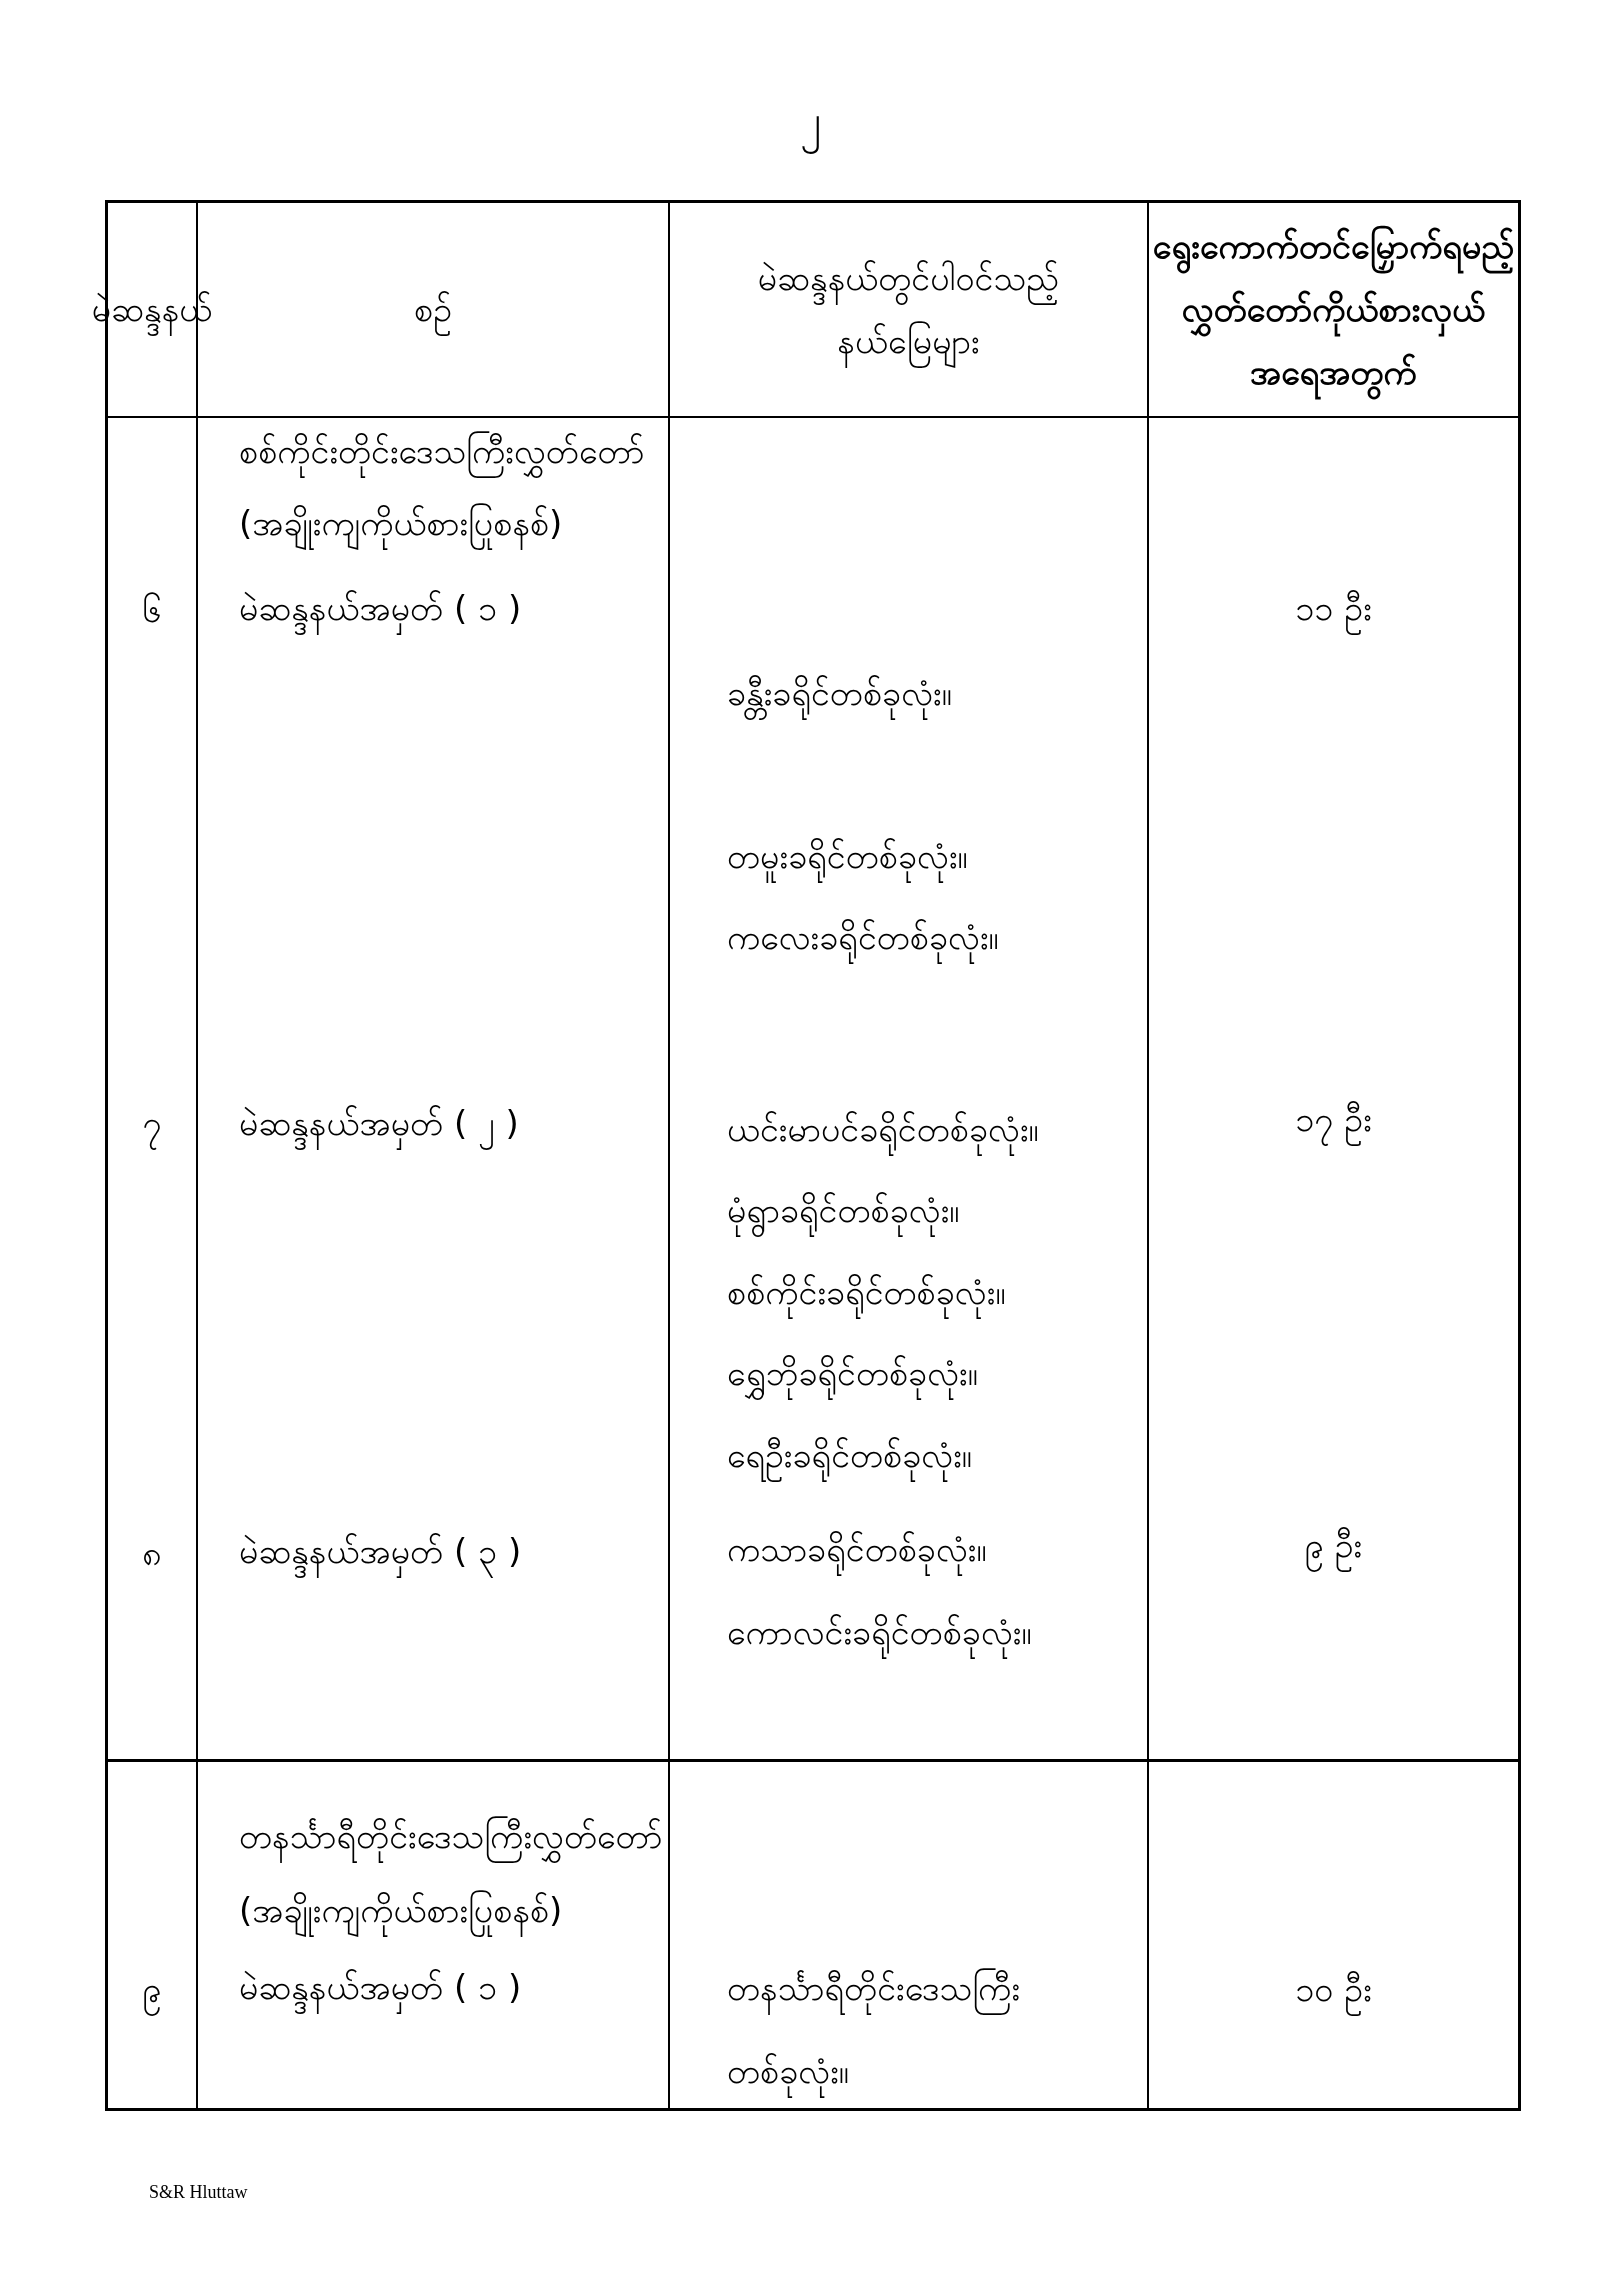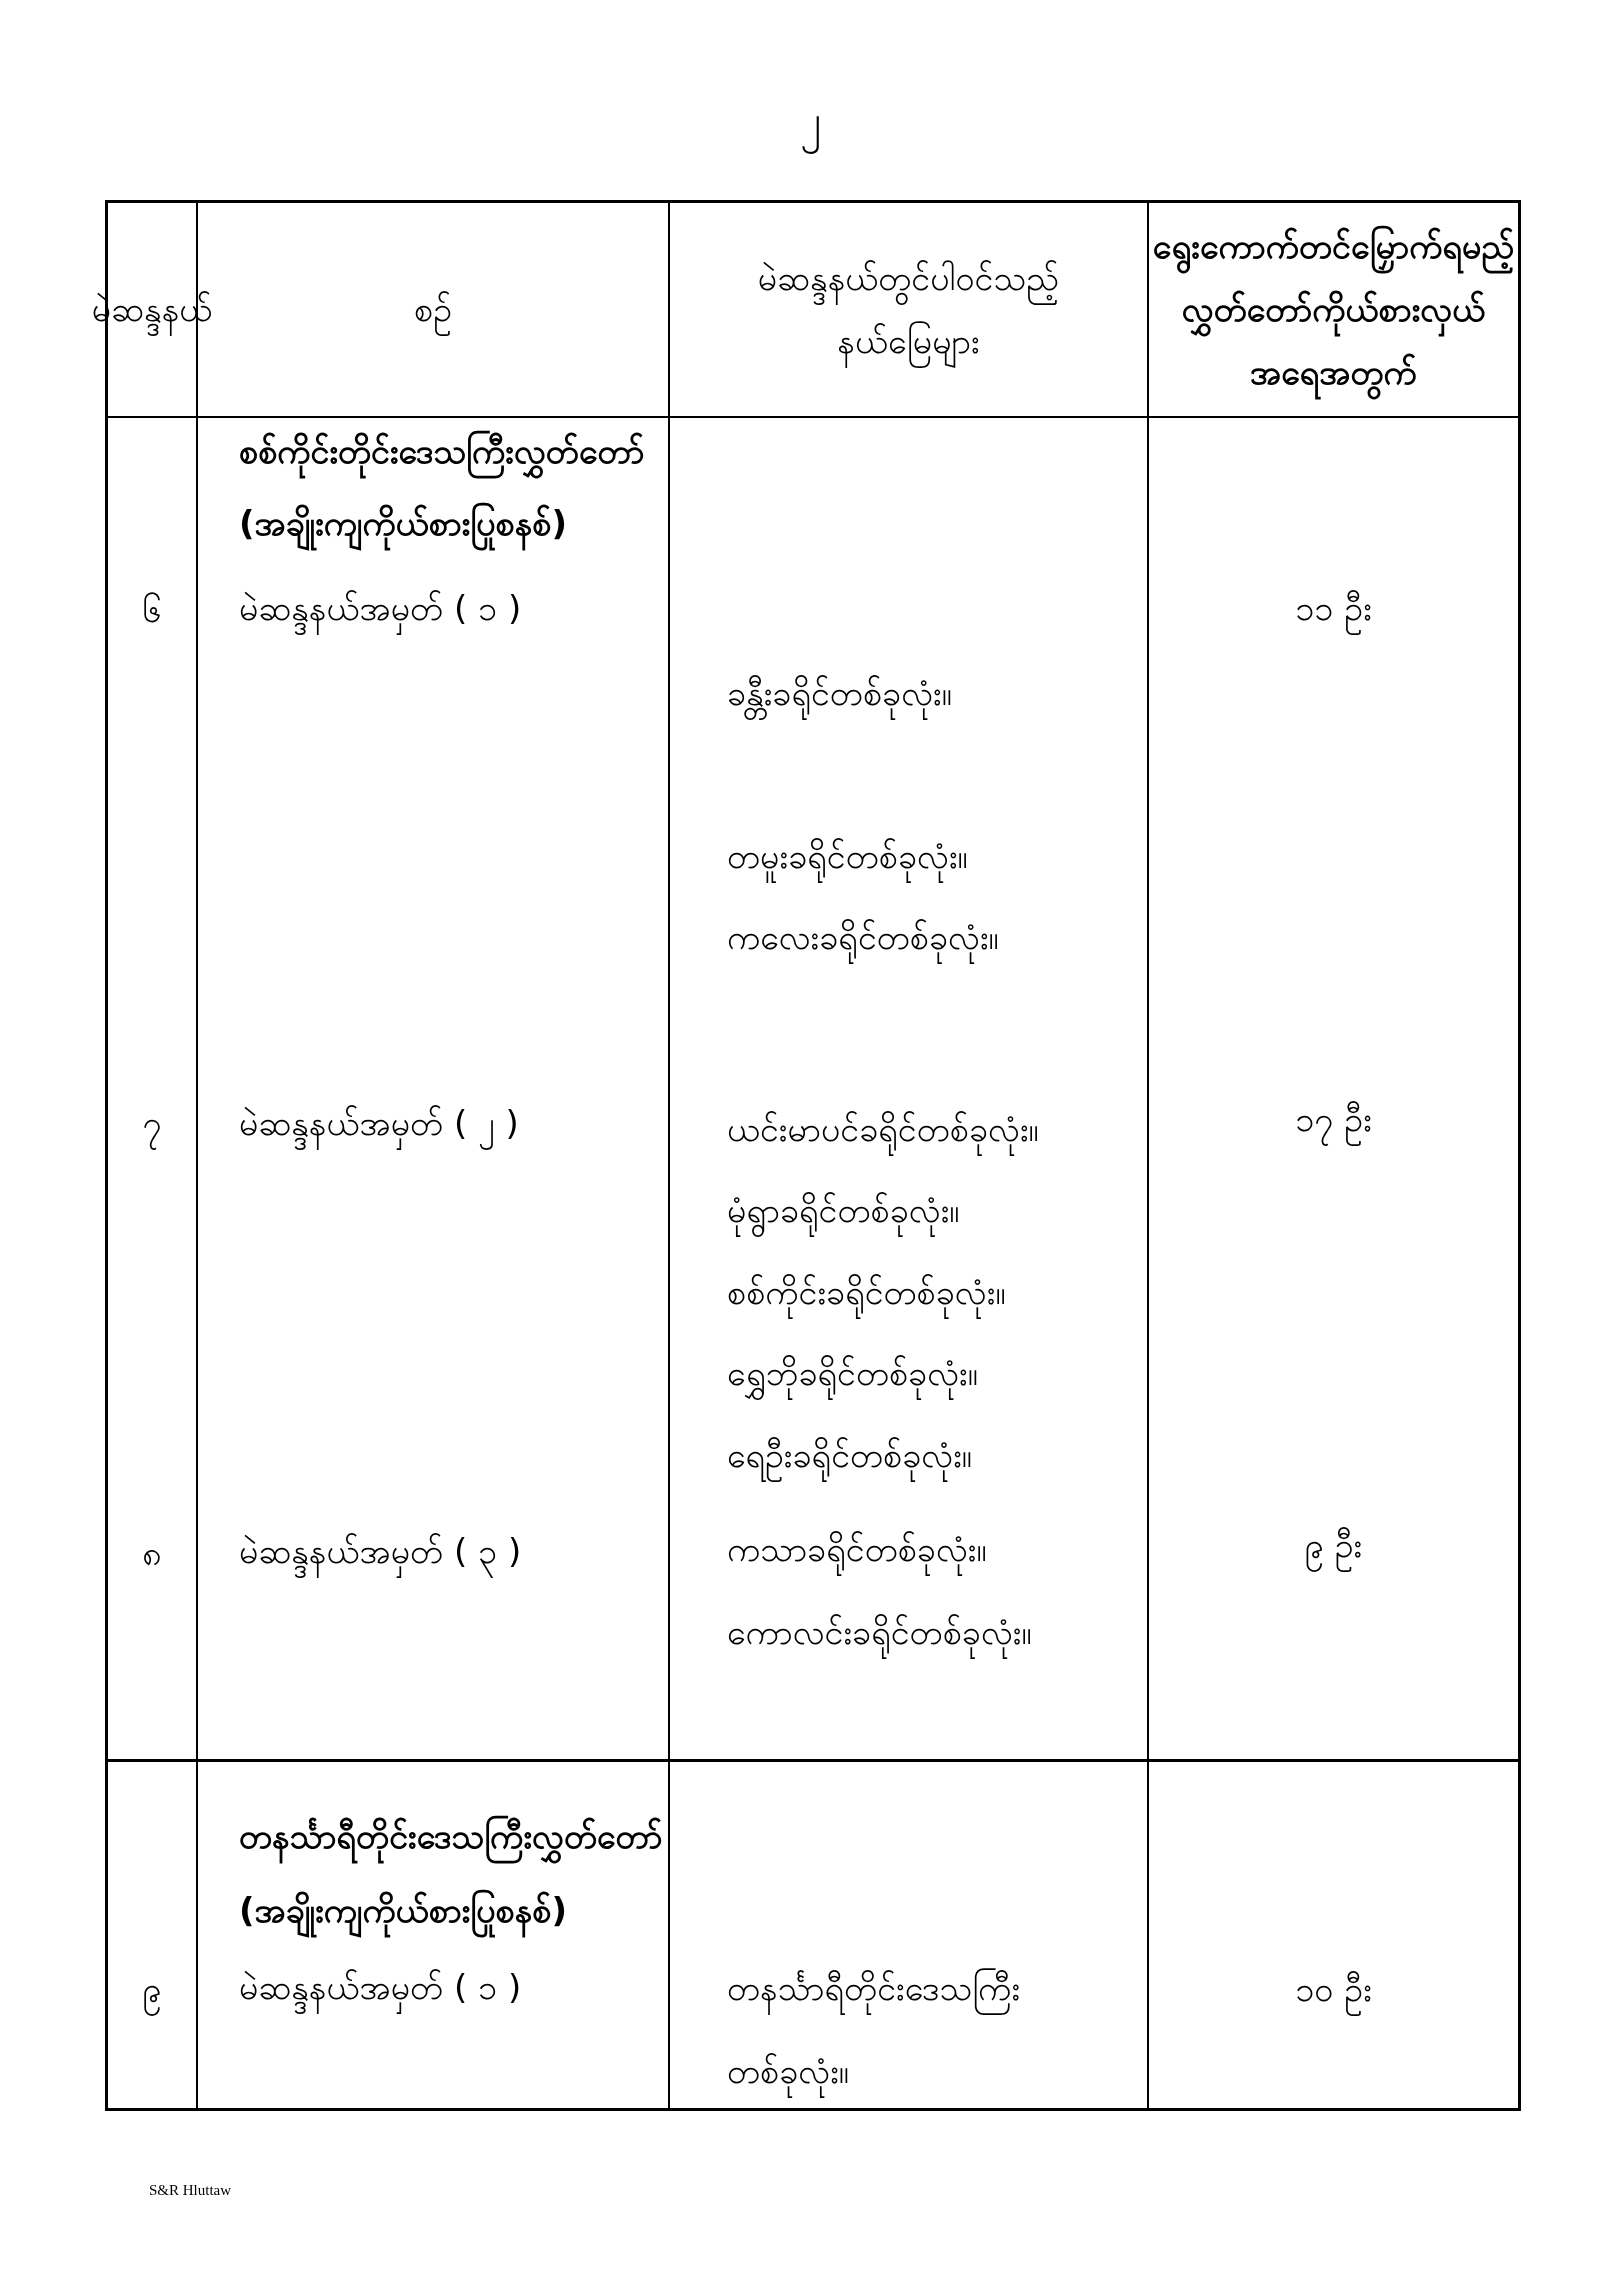--- a/index.html
+++ b/index.html
@@ -24,28 +24,28 @@
     .cell:last-child { border-right: none; }
     .hcell {
       display: flex; flex-direction: column; align-items: center; justify-content: center;
       text-align: center; font-size: 34px; line-height: 63px;
     }
     .hbold { font-weight: bold; text-align: center; }
     .sec1 { height: 1341px; border-bottom: 3.9px solid #000; }
     .sec2 { height: 346px; }
     .line { position: absolute; left: 41px; font-size: 34px; line-height: 51px; white-space: nowrap; }
     .c3 .line { left: 57px; }
-    .bold { font-weight: bold; }
+    .bold { font-weight: normal; }
     .num, .val {
       position: absolute; left: 0; width: 100%; text-align: center;
       font-size: 34px; line-height: 51px;
     }
     .footer {
       position: absolute; left: 149px; top: 2182px;
-      font-size: 15px; font-family: "Liberation Serif", "DejaVu Serif", serif;
+      font-size: 18px; font-family: "Liberation Serif", "DejaVu Serif", serif;
     }
   </style>
 </head>
 <body>
 
 <div>
 
   <div class="pagenum">၂</div>
 
   <div class="tbl">

